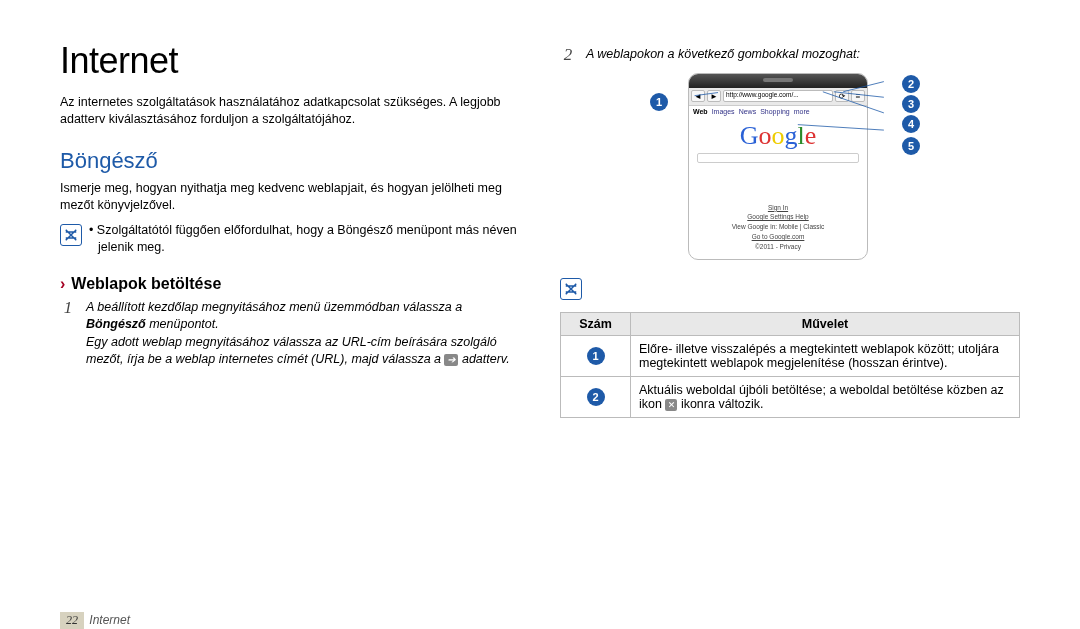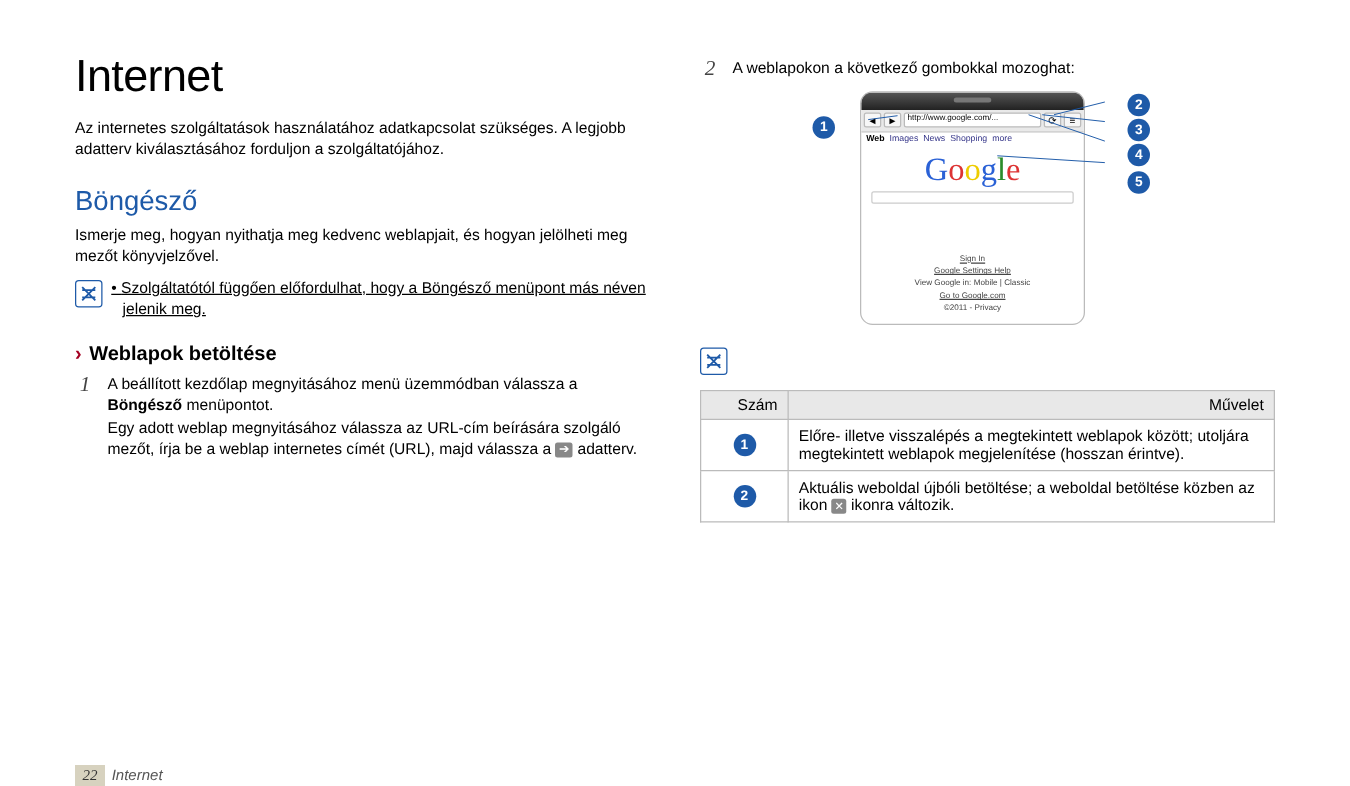--- a/index.html
+++ b/index.html
@@ -55,21 +55,20 @@
     color: #1e5aa8;
     font-weight: bold;
     font-size: 14px;
     margin-top: 2px;
   }
   .note-icon svg { width: 14px; height: 14px; }
   .bullets {
     list-style: none;
     font-size: 12.5px;
     line-height: 1.4;
-    text-decoration: underline;
   }
   .bullets li::before { content: "•  "; }
   .bullets li { margin-bottom: 4px; padding-left: 6px; text-indent: -9px; }
   .h3row { display: flex; align-items: center; gap: 6px; margin-top: 14px; }
   .chev {
     color: #a40022;
     font-size: 16px;
     font-weight: bold;
   }
   h3 {
@@ -86,20 +85,21 @@
     font-family: Georgia, serif;
     font-size: 17px;
     color: #444;
     flex: 0 0 16px;
     text-align: center;
     line-height: 1.1;
   }
   .steptext {
     font-size: 12.5px;
     line-height: 1.4;
+    font-style: italic;
   }
   .steptext .bold { font-weight: 700; }
   .arrow-inline {
     display: inline-flex;
     width: 14px; height: 12px;
     background: #888;
     color: #fff;
     align-items: center;
     justify-content: center;
     font-size: 10px;
@@ -156,22 +156,22 @@
 
   .note-right .steptext { padding-top:2px; }
 
   table.ops {
     width: 100%;
     border-collapse: collapse;
     font-size: 12.5px;
     margin-top: 8px;
   }
   table.ops th {
-    text-align: right;
-    font-weight: 400;
+    text-align: center;
+    font-weight: 700;
     background: #e8e8e8;
     border: 1px solid #bbb;
     padding: 4px 8px;
   }
   table.ops td {
     border: 1px solid #bbb;
     padding: 6px 8px;
     vertical-align: middle;
   }
   .circle-inline {

